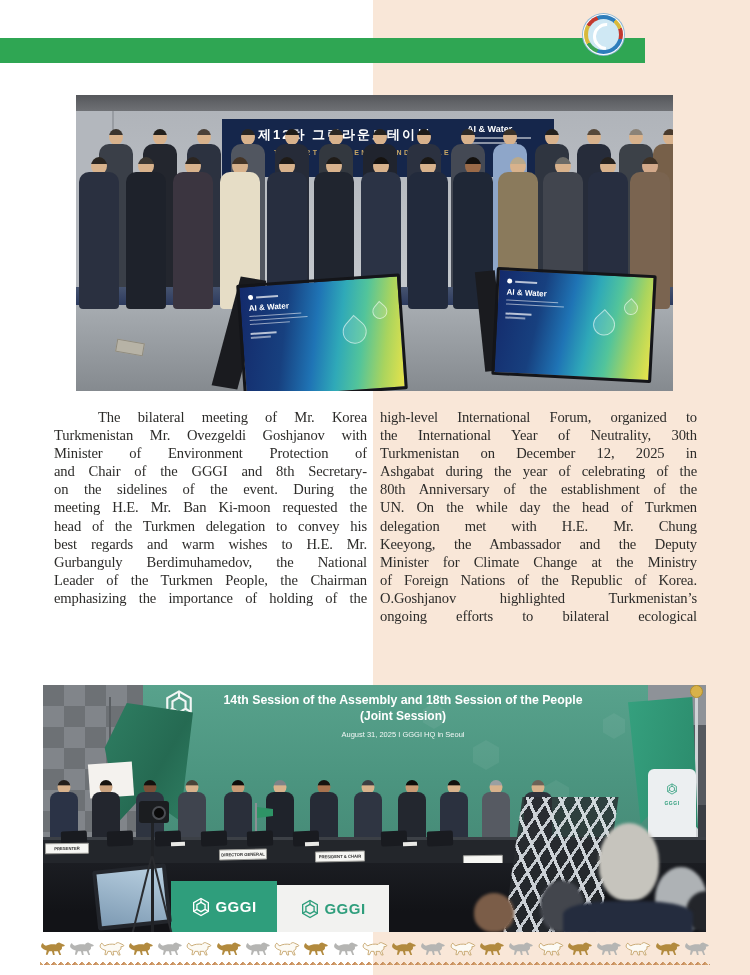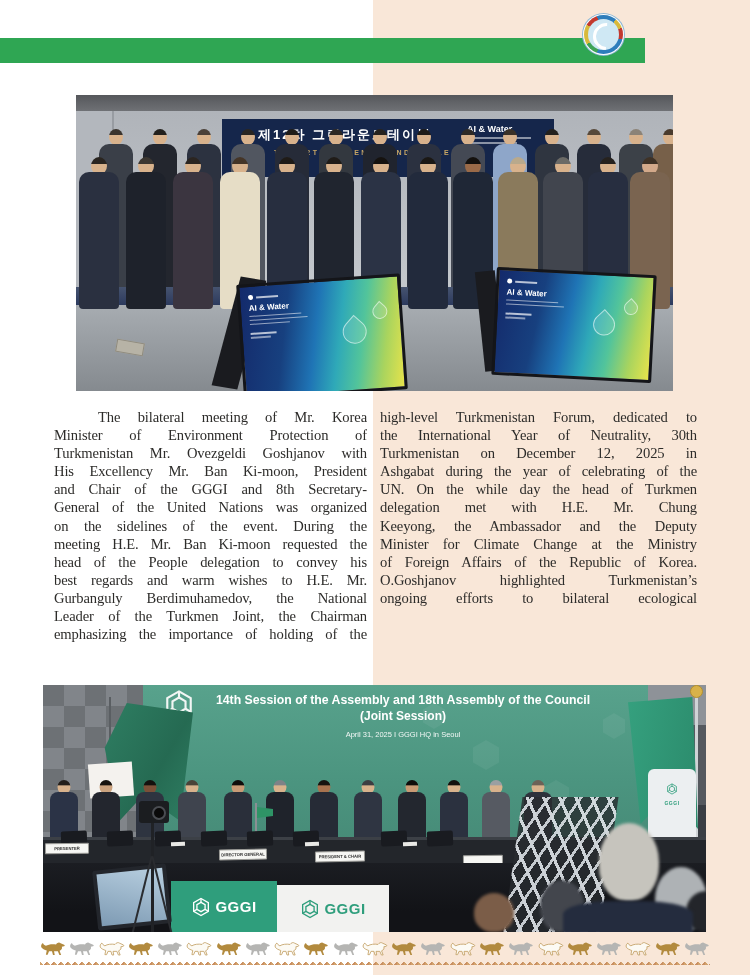--- a/index.html
+++ b/index.html
@@ -258,62 +258,61 @@
         <div class="dt2"></div>
       </div>
       <span class="drop" style="right:36px;top:38px;width:20px;height:20px"></span>
       <span class="drop" style="right:14px;top:24px;width:12px;height:12px"></span>
     </div>
   </div>
 
   <div class="abs article">
     <div class="col colL">
       <div class="tl ind">The bilateral meeting of Mr. Korea</div>
+      <div class="tl">Turkmenistan Mr. Ovezgeldi Goshjanov with</div>
       <div class="tl">Minister of Environment Protection of</div>
-      <div class="tl">Turkmenistan Mr. Ovezgeldi Goshjanov with</div>
-      <div class="tl">His Excellency Mr. Ban Ki-moon, President</div>
       <div class="tl">and Chair of the GGGI and 8th Secretary-</div>
-      <div class="tl">General of the United Nations was organized</div>
       <div class="tl">on the sidelines of the event. During the</div>
       <div class="tl">meeting H.E. Mr. Ban Ki-moon requested the</div>
-      <div class="tl">head of the People delegation to convey his</div>
+      <div class="tl">head of the Turkmen delegation to convey his</div>
       <div class="tl">best regards and warm wishes to H.E. Mr.</div>
       <div class="tl">Gurbanguly Berdimuhamedov, the National</div>
-      <div class="tl">Leader of the Turkmen Joint, the Chairman</div>
+      <div class="tl">Leader of the Turkmen People, the Chairman</div>
       <div class="tl">emphasizing the importance of holding of the</div>
     </div>
     <div class="col colR">
-      <div class="tl">high-level Turkmenistan Forum, dedicated to</div>
+      <div class="tl">high-level International Forum, organized to</div>
       <div class="tl">the International Year of Neutrality, 30th</div>
       <div class="tl">Turkmenistan on December 12, 2025 in</div>
       <div class="tl">Ashgabat during the year of celebrating of the</div>
+      <div class="tl">80th Anniversary of the establishment of the</div>
       <div class="tl">UN. On the while day the head of Turkmen</div>
       <div class="tl">delegation met with H.E. Mr. Chung</div>
       <div class="tl">Keeyong, the Ambassador and the Deputy</div>
       <div class="tl">Minister for Climate Change at the Ministry</div>
-      <div class="tl">of Foreign Affairs of the Republic of Korea.</div>
+      <div class="tl">of Foreign Nations of the Republic of Korea.</div>
       <div class="tl">O.Goshjanov highlighted Turkmenistan’s</div>
       <div class="tl">ongoing efforts to bilateral ecological</div>
     </div>
   </div>
 
   <div class="abs photo-bottom">
     <div class="abs pb-wall-left"></div>
     <div class="abs pb-teal"></div>
     <div class="abs pb-wall-right"></div>
 
     <div class="abs hx" style="left:430px;top:55px;width:26px;height:30px"></div>
     <div class="abs hx" style="left:500px;top:95px;width:26px;height:30px"></div>
     <div class="abs hx" style="left:560px;top:28px;width:22px;height:26px"></div>
     <div class="abs hx" style="left:380px;top:18px;width:22px;height:26px"></div>
 
     <div class="abs pb-titles">
-      <div class="pb-t1">14th Session of the Assembly and 18th Assembly of the Council</div>
+      <div class="pb-t1">14th Session of the Assembly and 18th Session of the People</div>
       <div class="pb-t2">(Joint Session)</div>
-      <div class="pb-t3">April 31, 2025  I  GGGI HQ in Seoul</div>
+      <div class="pb-t3">August 31, 2025  I  GGGI HQ in Seoul</div>
     </div>
 
     <div class="abs pb-logo-ic">
       <svg viewBox="0 0 24 24" width="32" height="32">
           <use href="#hexcube"></use>
         </svg>
     </div>
     <div class="abs pb-logo-tx">GGGI</div>
 
     <div class="abs pole-left"></div>

